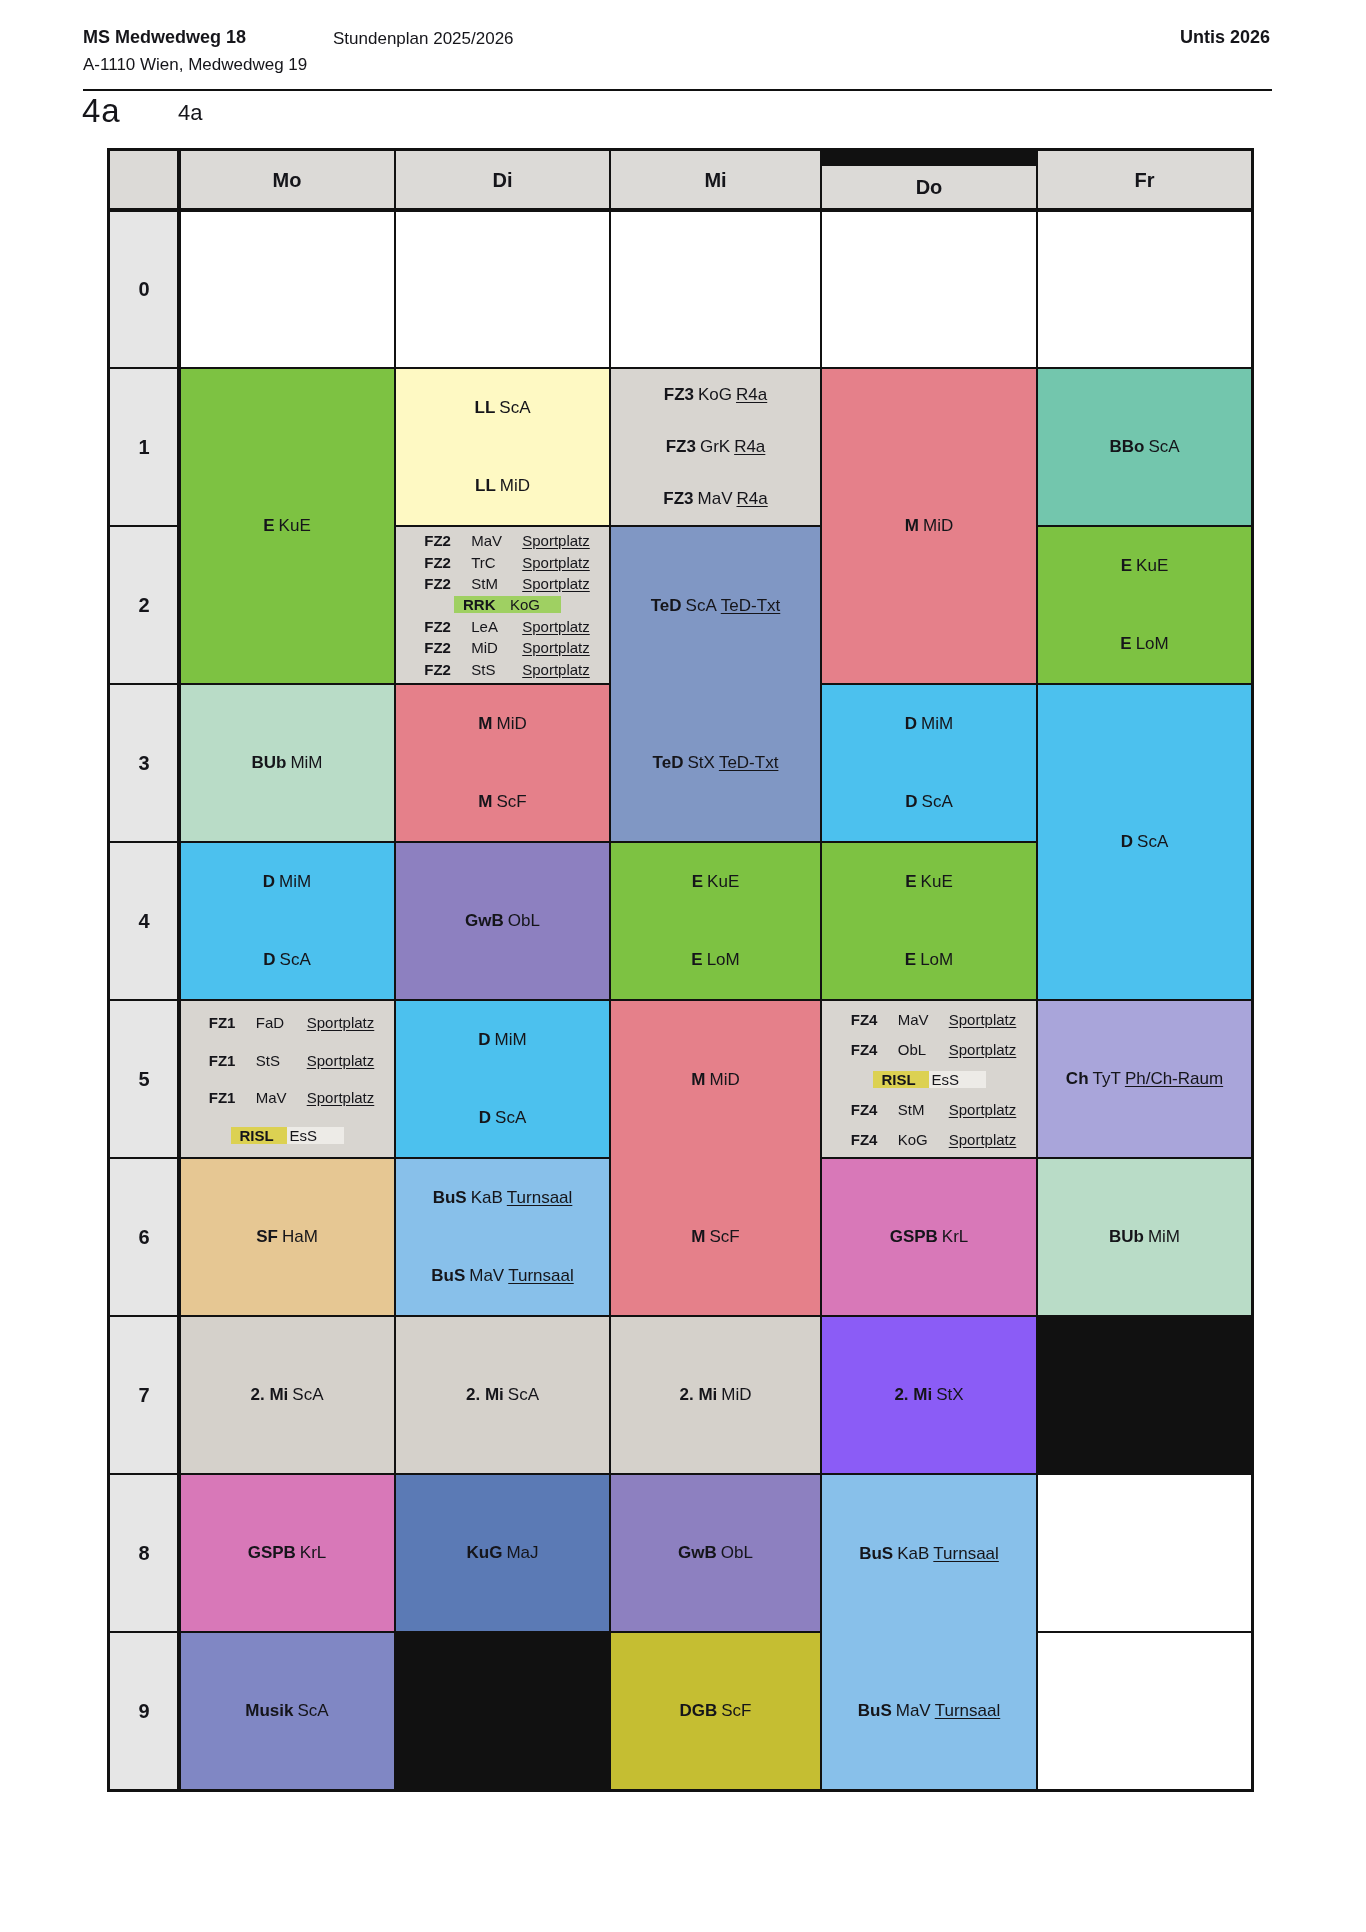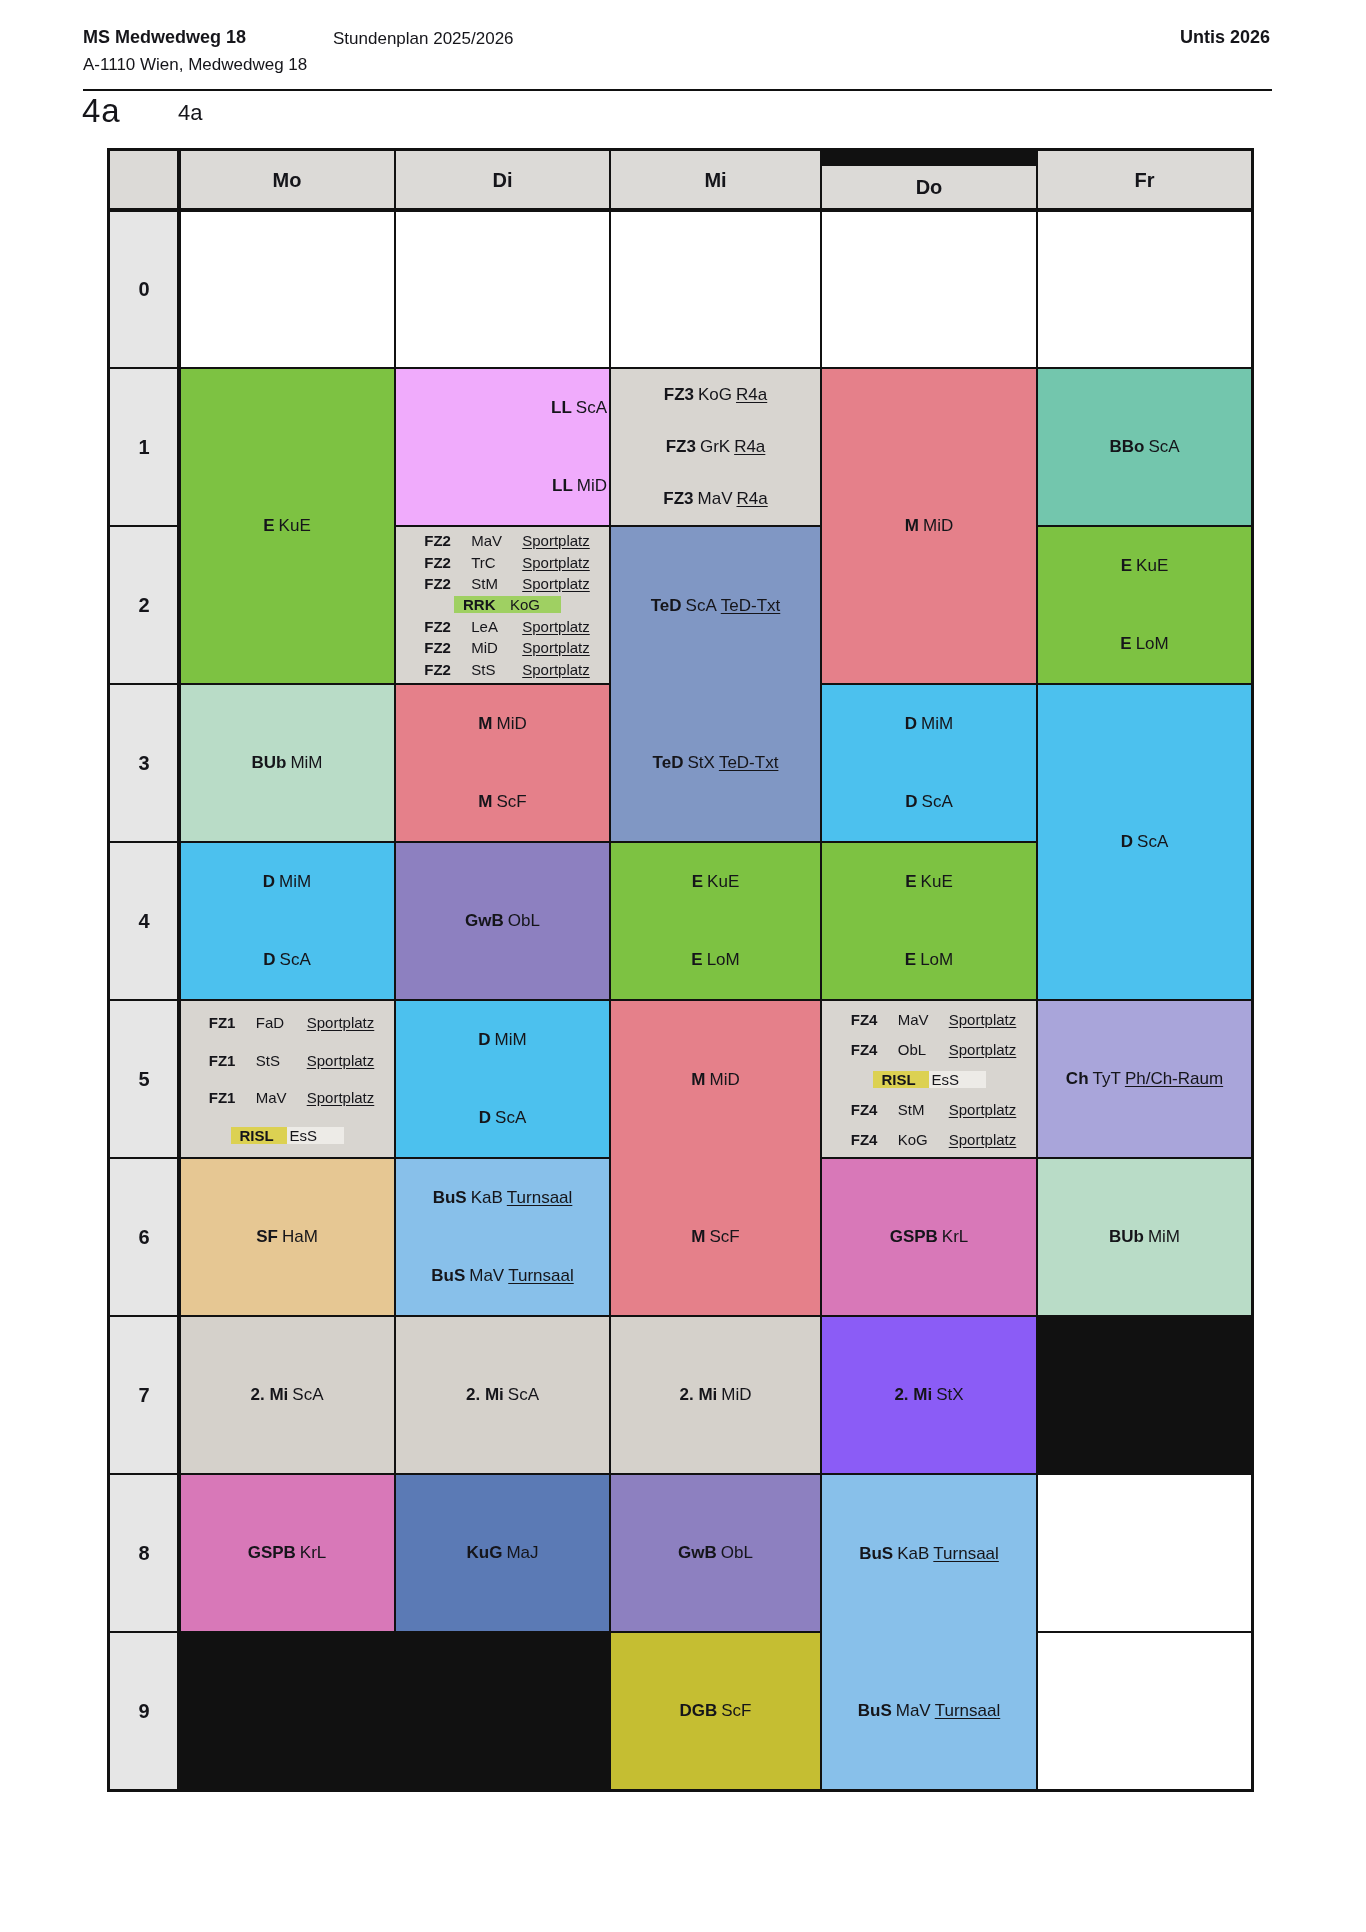--- a/index.html
+++ b/index.html
@@ -36,21 +36,21 @@
   .cell.list .t{width:51px;}
   .s{font-weight:700;}
   .r{text-decoration:underline;text-underline-offset:2px;}
   .box{background:#edebe7;padding:0 3px;}
   .day-h,.num{display:flex;align-items:center;justify-content:center;font-weight:700;font-size:20px;}
 </style>
 </head>
 <body>
 
 <div class="hdr-school">MS Medwedweg 18</div>
-<div class="hdr-address">A-1110 Wien, Medwedweg 18</div>
+<div class="hdr-address">A-1110 Wien, Medwedweg 19</div>
 <div class="hdr-plan">Stundenplan 2025/2026</div>
 <div class="hdr-brand">Untis 2026</div>
 <div class="hdr-rule"></div>
 <div class="cls-title">4a</div>
 <div class="cls-subtitle">4a</div>
 
 <div class="grid">
   <div class="strip-v"></div>
   <div class="strip-h"></div>
 <div class="num" style="grid-area: 1 / 1; background: rgb(220, 218, 215);"></div>
@@ -107,21 +107,24 @@
     </div>
     <div class="cell center" style="grid-area: 8 / 2 / span 1; background: rgb(230, 199, 147);">
       <div class="line"><span class="s">SF</span><span class="t">HaM</span></div>
     </div>
     <div class="cell center" style="grid-area: 9 / 2 / span 1; background: rgb(213, 209, 203);">
       <div class="line"><span class="s">2. Mi</span><span class="t">ScA</span></div>
     </div>
     <div class="cell center" style="grid-area: 10 / 2 / span 1; background: rgb(216, 120, 184);">
       <div class="line"><span class="s">GSPB</span><span class="t">KrL</span></div>
     </div>
-    <div class="cell center" style="grid-area: 3 / 3 / span 1; background: #f0abfc; align-items: flex-end;">
+    <div class="cell center" style="grid-area: 11 / 2 / span 1; background: rgb(128, 135, 196);">
+      <div class="line"><span class="s">Musik</span><span class="t">ScA</span></div>
+    </div>
+    <div class="cell center" style="grid-area: 3 / 3 / span 1; background: #fef9c3;">
       <div class="line"><span class="s">LL</span><span class="t">ScA</span></div>
       <div class="line"><span class="s">LL</span><span class="t">MiD</span></div>
     </div>
     <div class="cell list" style="grid-area: 4 / 3 / span 1; background: rgb(216, 213, 208);">
       <div class="line">
         <span class="s">FZ2</span>
         <span class="t">MaV</span>
         <span class="r">Sportplatz</span>
       </div>
       <div class="line">

